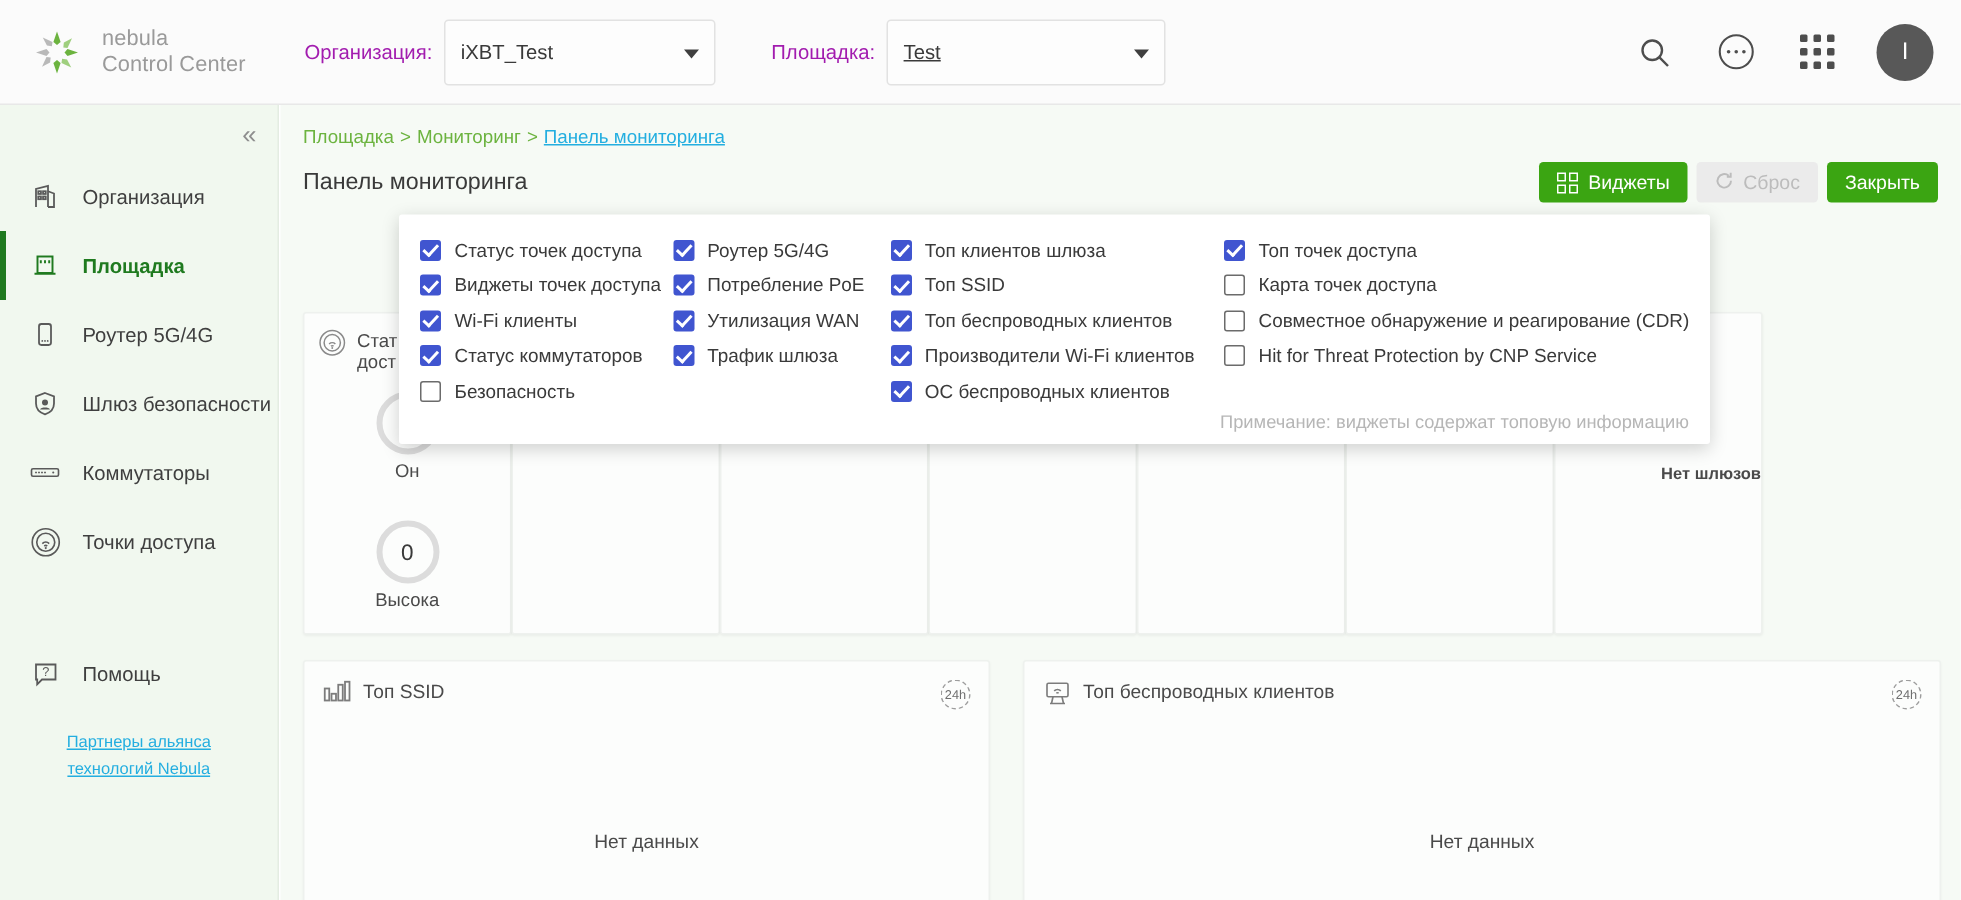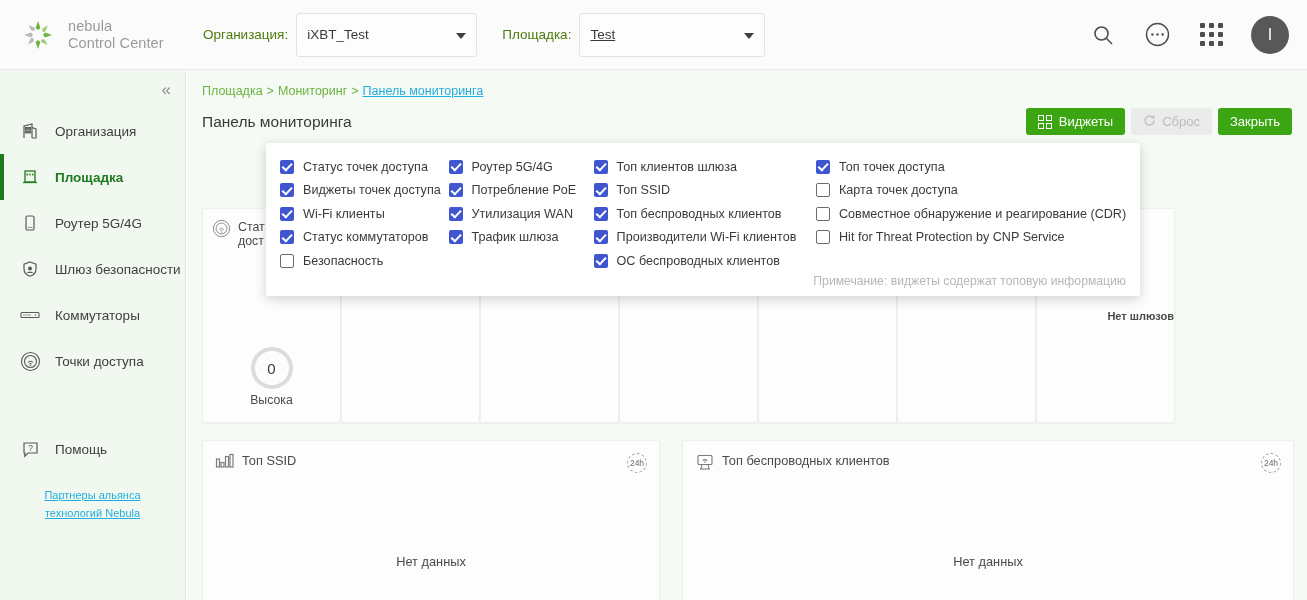--- a/index.html
+++ b/index.html
@@ -22,42 +22,42 @@
   .brand { display: flex; align-items: center; margin-left: 20px; width: 150px; }
   .brand-logo { width: 36px; height: 36px; position: relative; flex: 0 0 36px; }
   .brand-text {
     margin-left: 12px;
     font-size: 14.5px; line-height: 17px;
     color: #9a9a9a;
     letter-spacing: .1px;
     white-space: nowrap;
   }
   .selector-group { display: flex; align-items: center; margin-left: 33px; }
-  .selector-label { font-size: 13.5px; color: #4d7c0f; margin-right: 8px; white-space: nowrap; }
+  .selector-label { font-size: 13.5px; color: #a21caf; margin-right: 8px; white-space: nowrap; }
   .selector-box {
     position: relative;
     height: 44px;
     border: 1px solid #e2e2e2;
     border-radius: 3px;
     background: #fdfdfd;
     display: flex; align-items: center;
     padding: 0 30px 0 10px;
     font-size: 13.5px;
     color: #3a3a3a;
   }
   .selector-box.org { width: 181px; }
   .selector-box.site { width: 186px; text-decoration: underline; }
   .selector-caret {
     position: absolute; right: 10px; top: 50%;
     width: 0; height: 0; margin-top: -2px;
     border-left: 5.5px solid transparent;
     border-right: 5.5px solid transparent;
     border-top: 6px solid #3f3f3f;
   }
-  .selector-group.site-group { margin-left: 25px; }
+  .selector-group.site-group { margin-left: 37px; }
 
   .top-actions {
     margin-left: auto; margin-right: 18px;
     display: flex; align-items: center; gap: 26px;
   }
   .icon-btn { width: 28px; height: 28px; display: flex; align-items: center; justify-content: center; cursor: pointer; }
   .avatar {
     width: 38px; height: 38px; border-radius: 50%;
     background: #585858; color: #fff;
     display: flex; align-items: center; justify-content: center;
@@ -452,20 +452,24 @@
             <path d="M8.2 11.4a3.3 3.3 0 0 1 4.6 0"></path>
               <path d="M9.5 13a1.7 1.7 0 0 1 2 0"></path>
             <circle cx="10.5" cy="14.4" r=".7" fill="#8a8a8a" stroke="none"></circle>
           </svg>
         </span>
         <span class="ttl">
           <span>Стат</span><br>
           <span>дост</span>
         </span>
       </div>
+      <div class="donut-block">
+        <div class="donut">0</div>
+        <div class="donut-lbl">Он</div>
+      </div>
       <div class="donut-block second">
         <div class="donut">0</div>
         <div class="donut-lbl">Высока</div>
       </div>
     </div>
 
     <div class="card"></div>
     <div class="card"></div>
     <div class="card"></div>
     <div class="card"></div>

